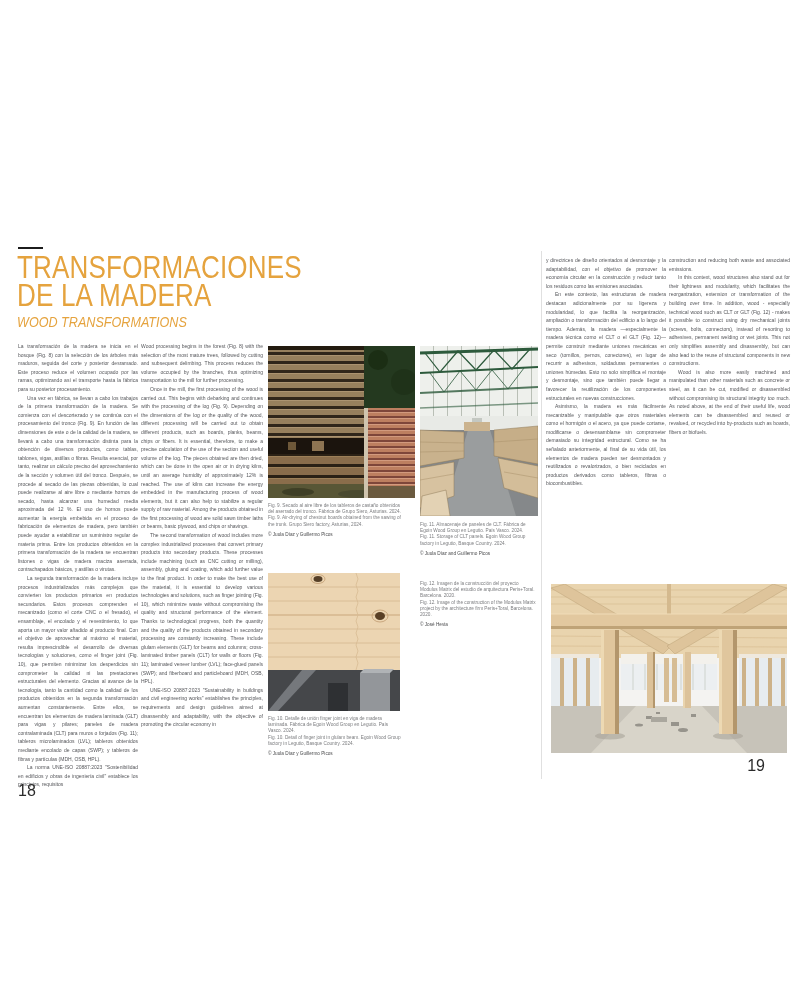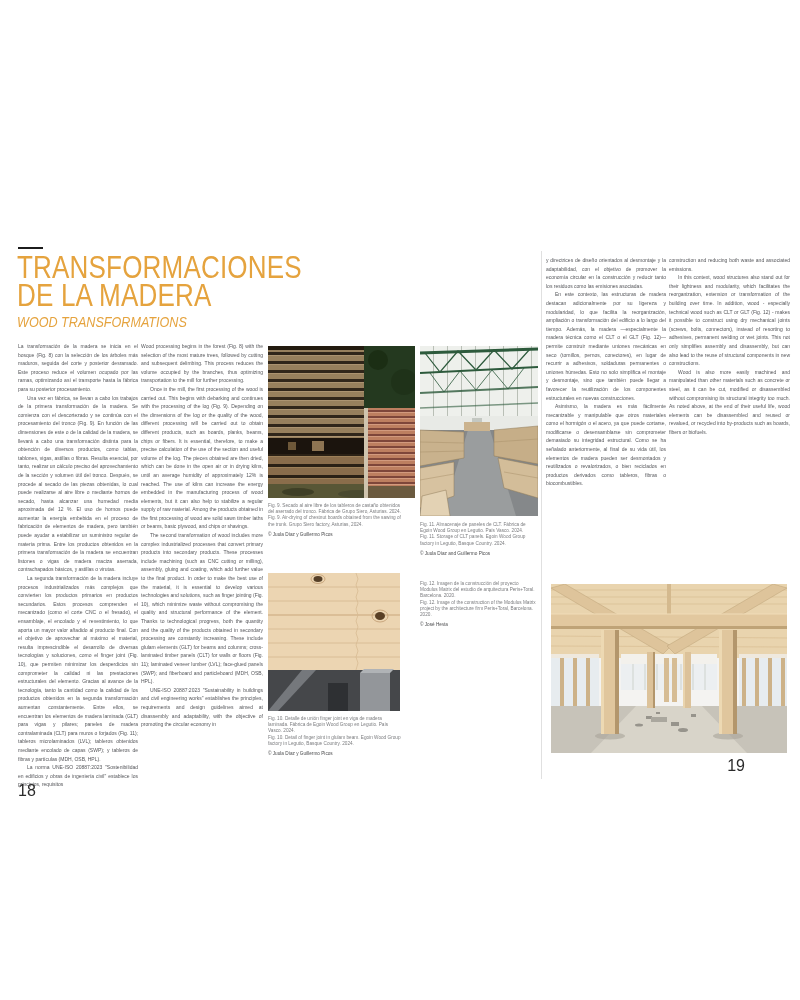--- a/index.html
+++ b/index.html
@@ -262,16 +262,16 @@
           <rect x="64" y="46" width="4" height="104" fill="#b3966c"></rect>
           <rect x="50" y="46" width="3" height="104" fill="#edd9b3"></rect>
           <ellipse cx="177" cy="152" rx="15" ry="3.5" fill="#a9a399" opacity="0.6"></ellipse>
           <rect x="168" y="46" width="18" height="104" fill="#e0c69d"></rect>
           <rect x="182" y="46" width="4" height="104" fill="#b3966c"></rect>
           <rect x="168" y="46" width="3" height="104" fill="#edd9b3"></rect>
         </g>
       </svg>
     </div>
 
-    <div class="pagenum" style="left:705px;top:741px;width:40px;text-align:right;">19</div>
+    <div class="pagenum" style="left:725px;top:741px;width:40px;text-align:right;">19</div>
   </div>
 
 </div>
 
 </body></html>

